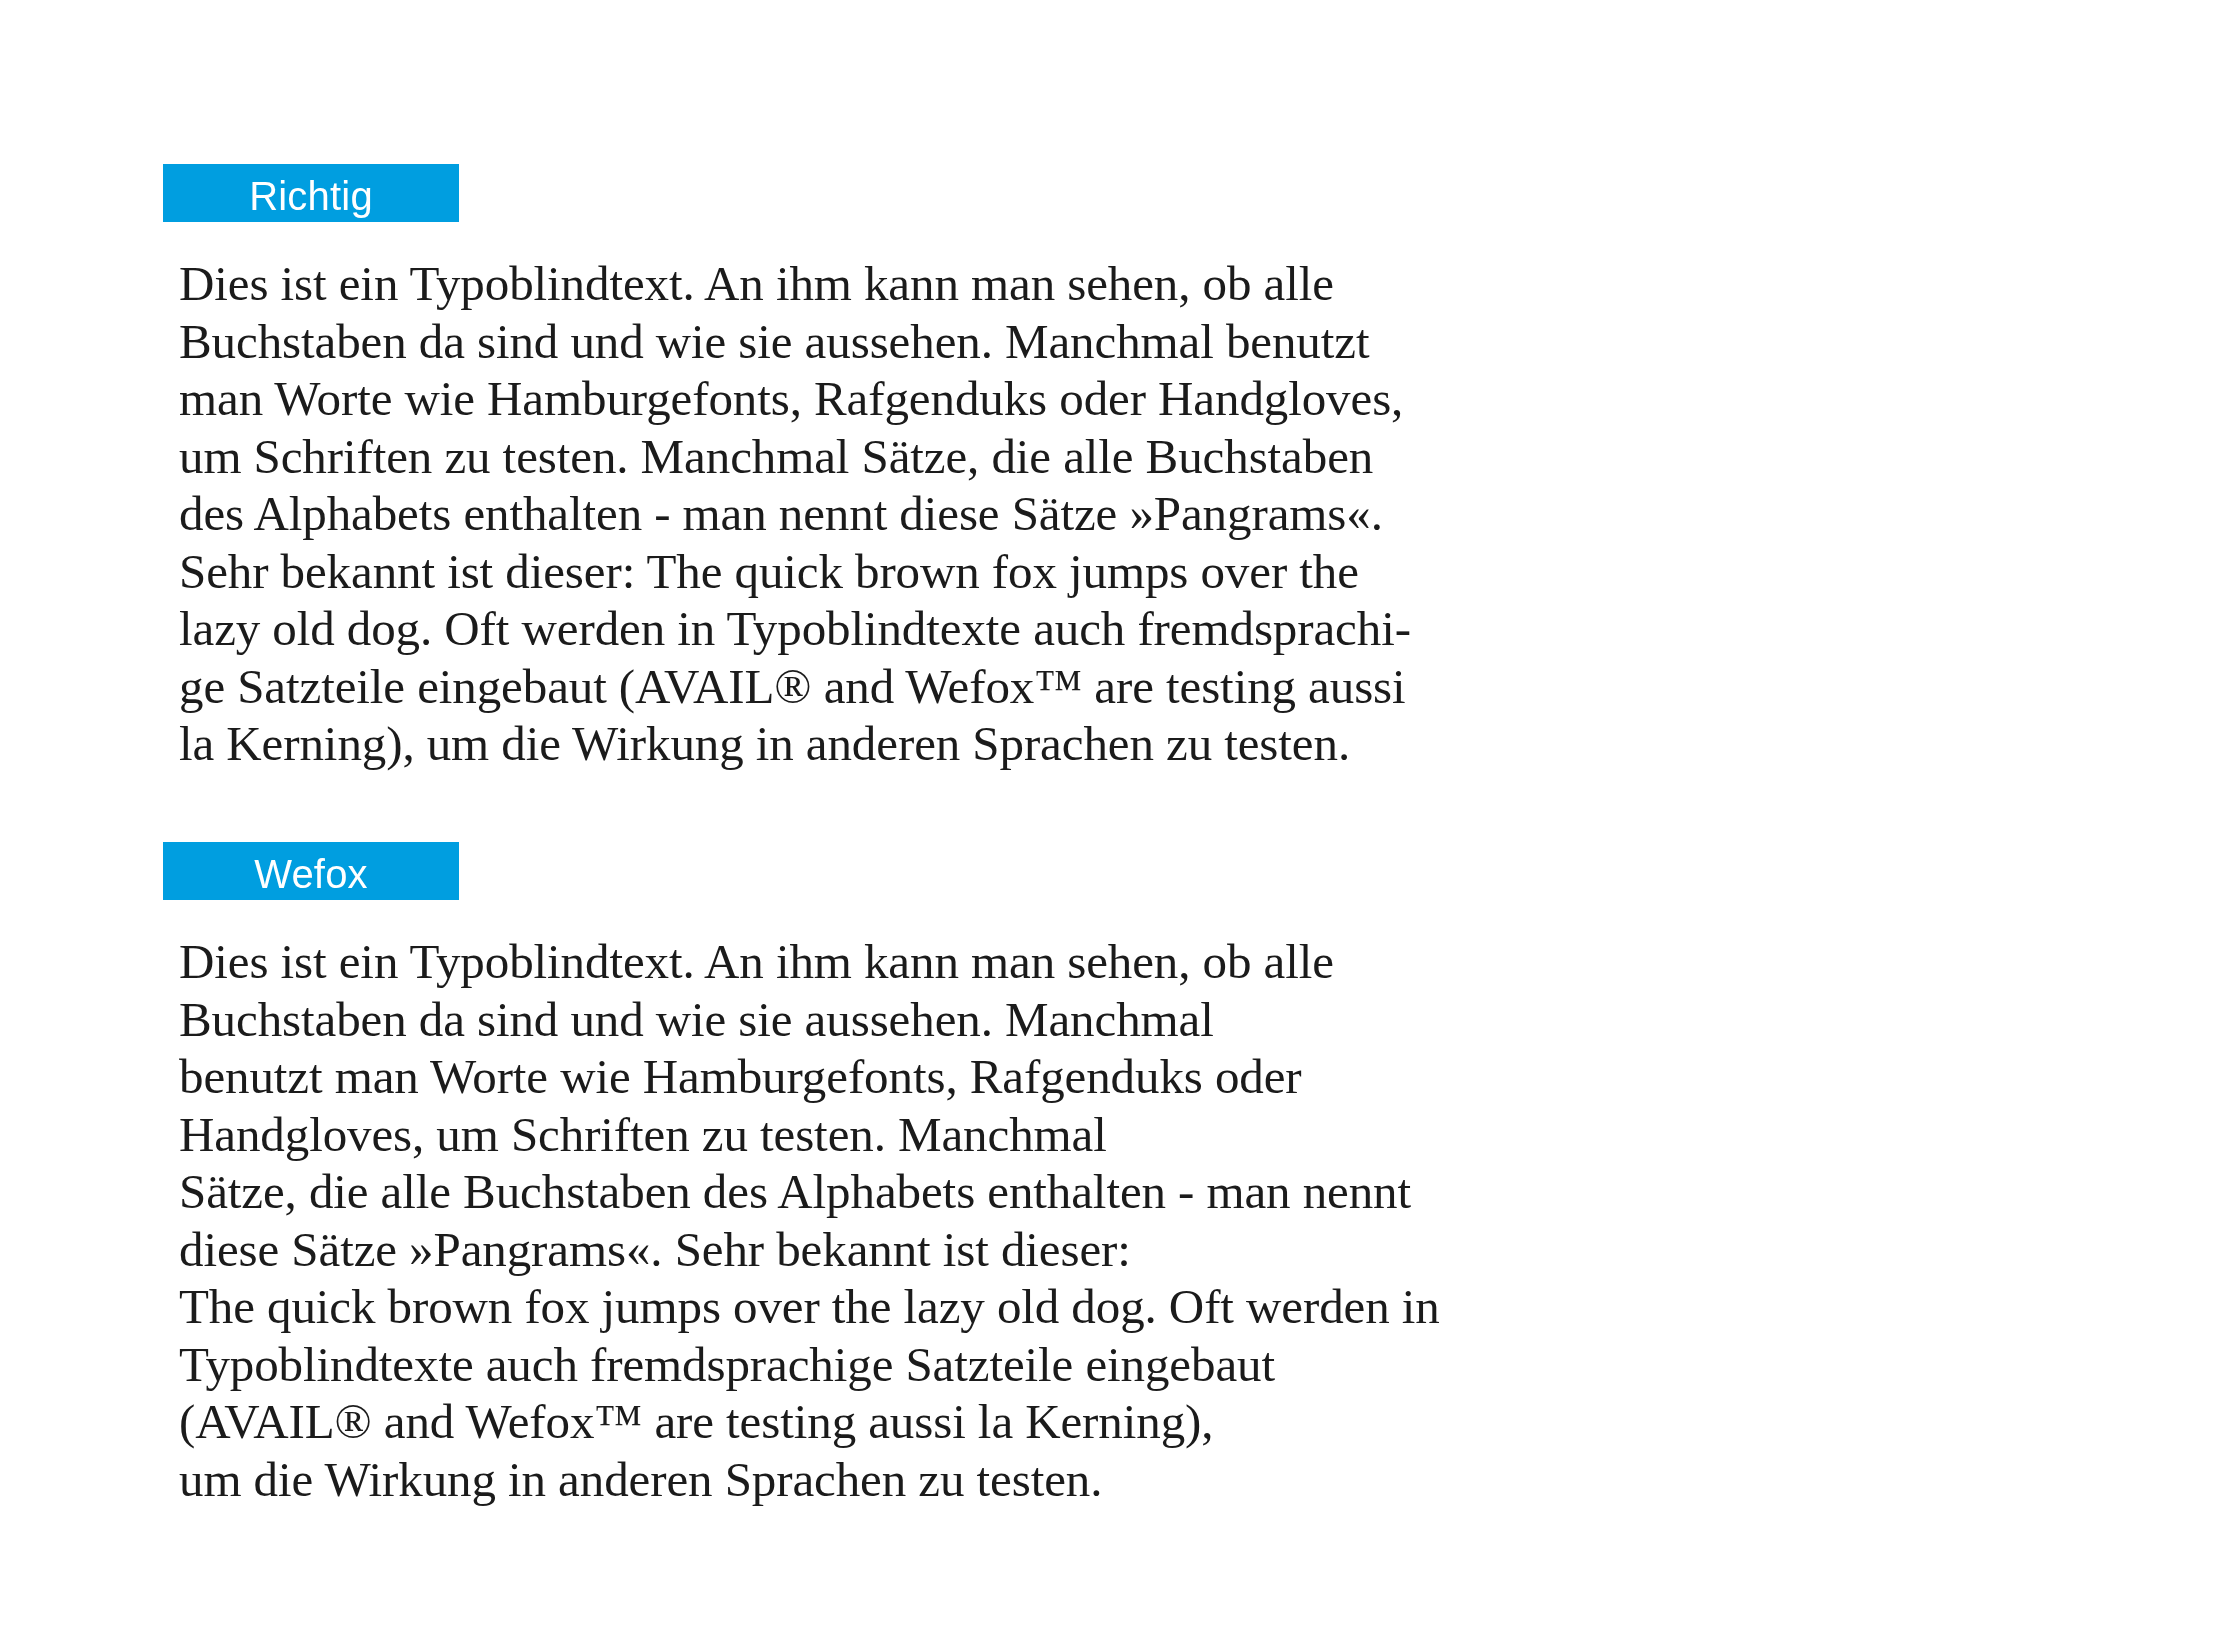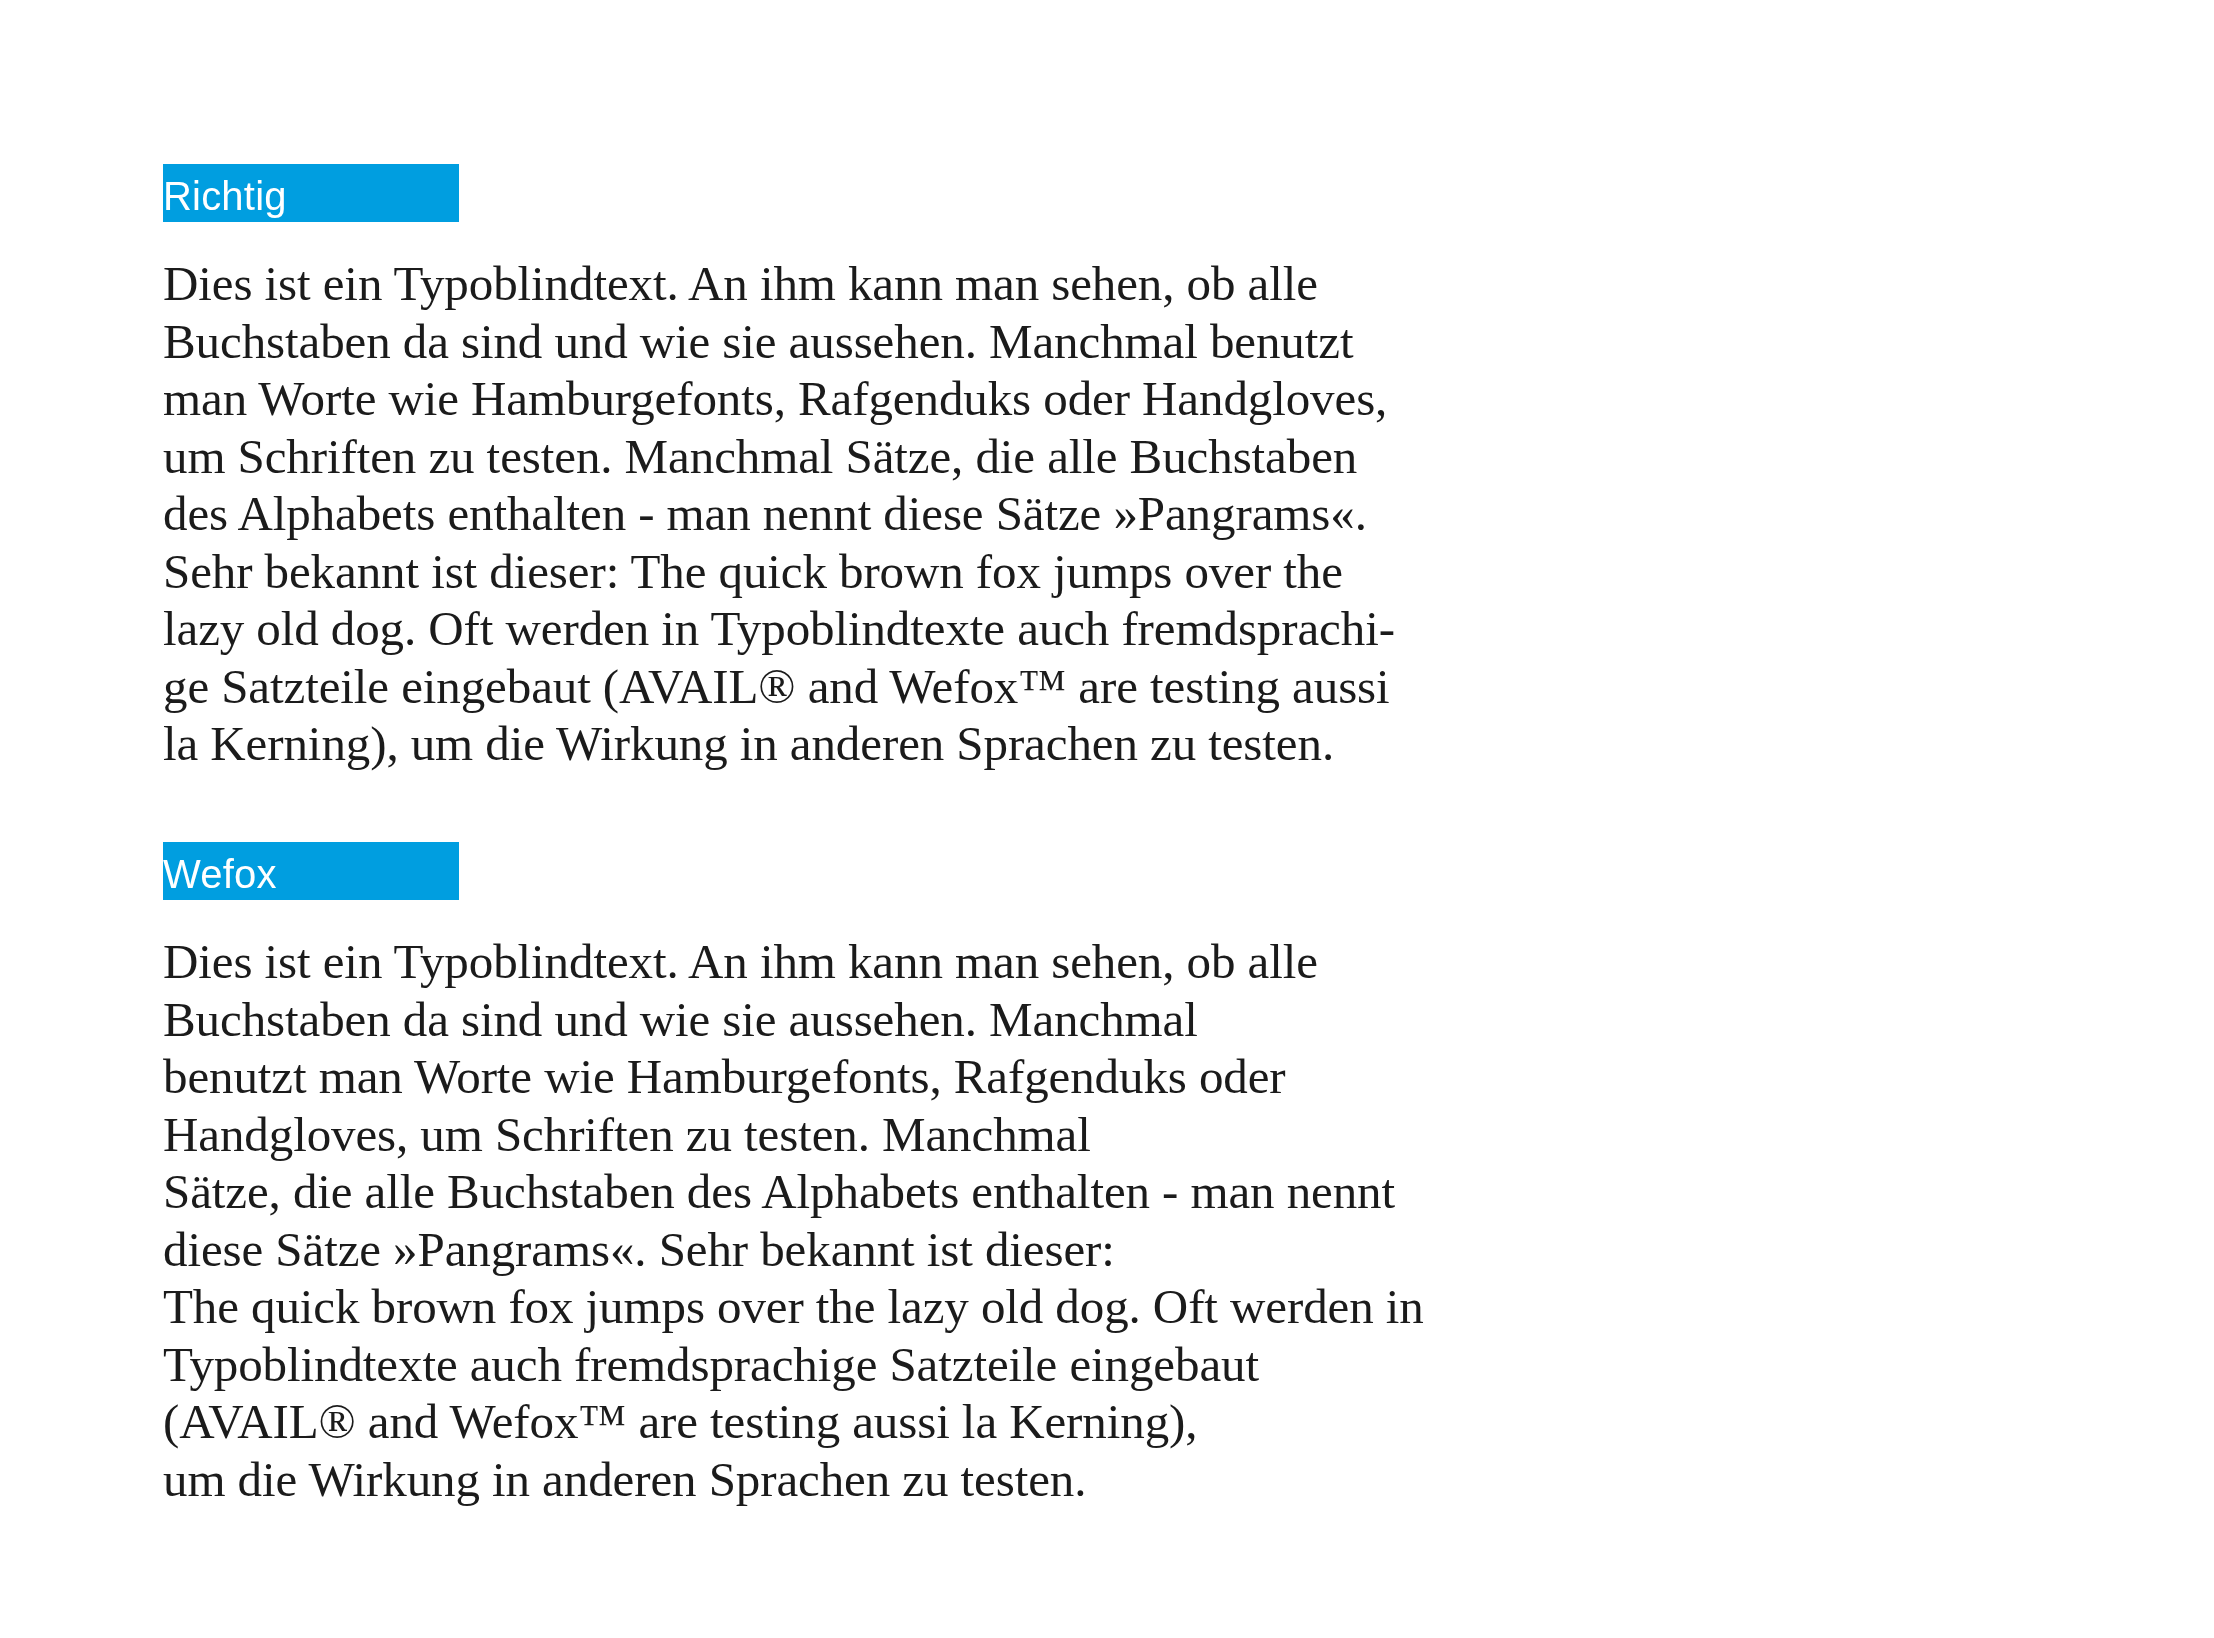--- a/index.html
+++ b/index.html
@@ -37,30 +37,31 @@
     color: #ffffff;
     font-family: "Liberation Sans", "DejaVu Sans", sans-serif;
     font-size: 40px;
     font-weight: 400;
     line-height: 1;
     letter-spacing: 0.2px;
     width: 296px;
     height: 58px;
     box-sizing: border-box;
     padding-top: 12px;
+    text-align: center;
     vertical-align: top;
   }
 
   
   .body-text {
     font-family: "Liberation Serif", "DejaVu Serif", serif;
     font-size: 49px;
     line-height: 57.5px;
     color: #1b1b1b;
-    margin: 0;
+    margin: 16px;
     white-space: pre-line;
     letter-spacing: -0.1px;
   }
 
   
   .block-correct {
     position: absolute;
     left: 0;
     top: 164px;
   }

